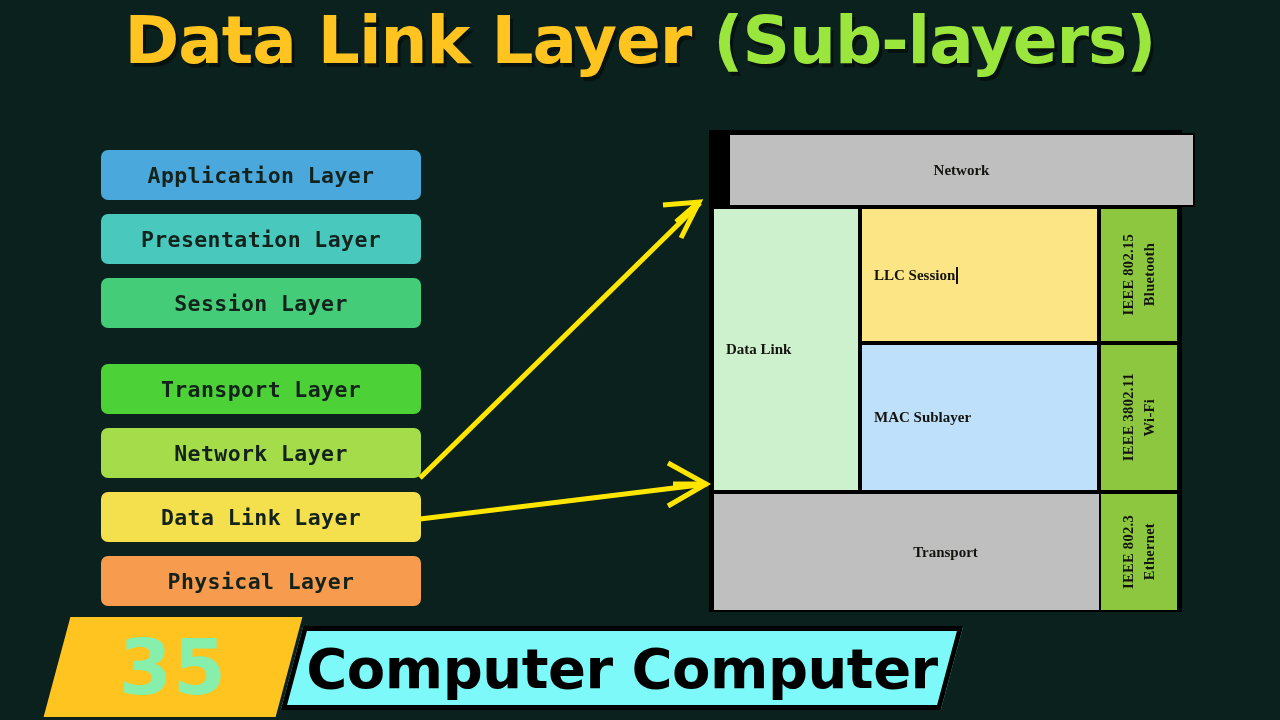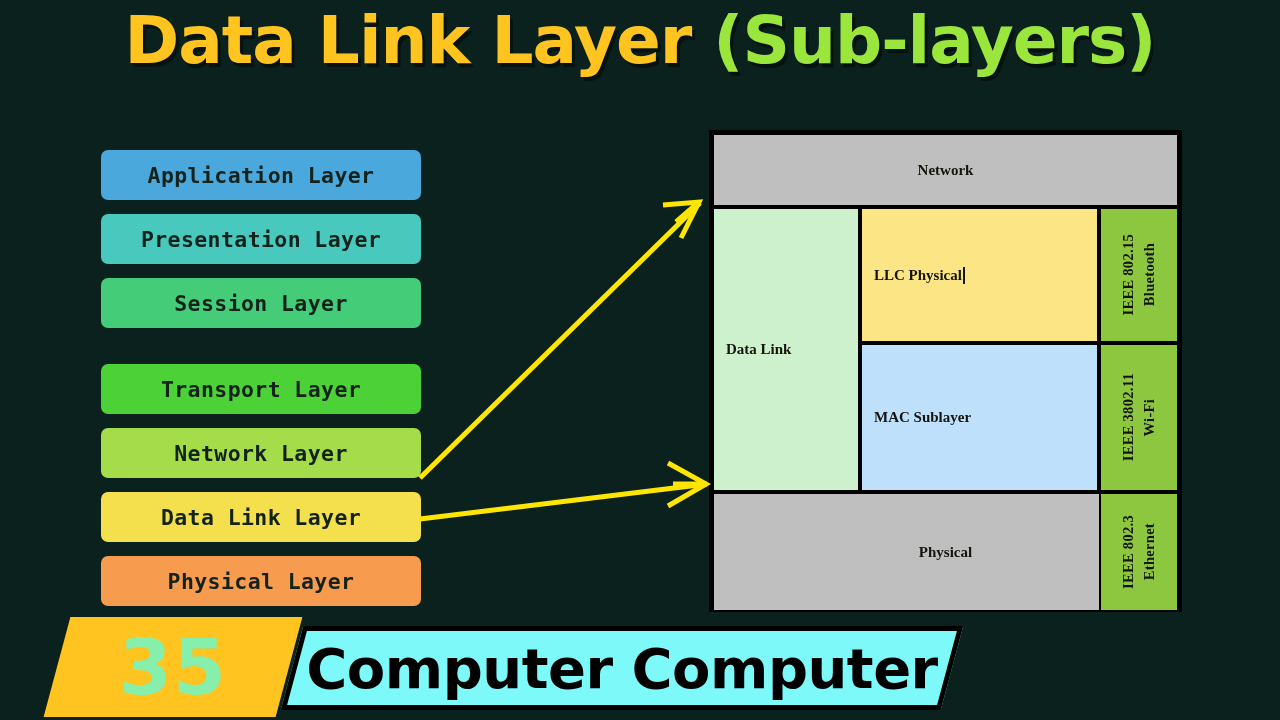--- a/index.html
+++ b/index.html
@@ -69,21 +69,21 @@
     align-items:center;
     font-family:"Liberation Serif", serif;
     font-weight:bold;
     font-size:15px;
     color:#14140f;
     border:2px solid #000000;
   }
   .cell.center { justify-content:center; }
   .cell.leftpad { justify-content:flex-start; padding-left:12px; }
 
-  #cell-network  { left:0;   top:0;   width:467px; height:74px;  background:#bfbfbf; }
+  #cell-network  { left:16px;   top:0;   width:467px; height:74px;  background:#bfbfbf; }
   #cell-datalink { left:0;   top:74px; width:148px; height:285px; background:#cdf0cd; }
   #cell-llc      { left:148px; top:74px;  width:239px; height:136px; background:#fce584; }
   #cell-mac      { left:148px; top:210px; width:239px; height:149px; background:#bfe0fb; }
   #cell-physical { left:0;   top:359px; width:467px; height:120px; background:#bfbfbf; }
   .ieee {
     position:absolute;
     left:387px;
     width:80px;
     background:#8dc63f;
     border:2px solid #000000;
@@ -200,30 +200,30 @@
 
     <div class="cell center" id="cell-network" style="background: rgb(191, 191, 191);">
       <span>Network</span>
     </div>
 
     <div class="cell leftpad" id="cell-datalink" style="background: rgb(205, 240, 205); text-align: right;">
       <span>Data Link</span>
     </div>
 
     <div class="cell leftpad" id="cell-llc" style="background: rgb(252, 229, 132);">
-      <span>LLC Physical</span>
+      <span>LLC Session</span>
         <span class="caret"></span>
     </div>
 
     <div class="cell leftpad" id="cell-mac" style="background: rgb(191, 224, 251);">
       <span>MAC Sublayer</span>
     </div>
 
     <div class="cell center" id="cell-physical" style="background: rgb(191, 191, 191);">
-      <span>Physical</span>
+      <span>Transport</span>
     </div>
 
     <div class="ieee" id="ieee-bt" style="background: rgb(141, 198, 63);">
       <span class="vert">IEEE 802.15</span>
       <span class="vert">Bluetooth</span>
     </div>
 
     <div class="ieee" id="ieee-wifi" style="background: rgb(141, 198, 63);">
       <span class="vert">IEEE 3802.11</span>
       <span class="vert">Wi-Fi</span>

